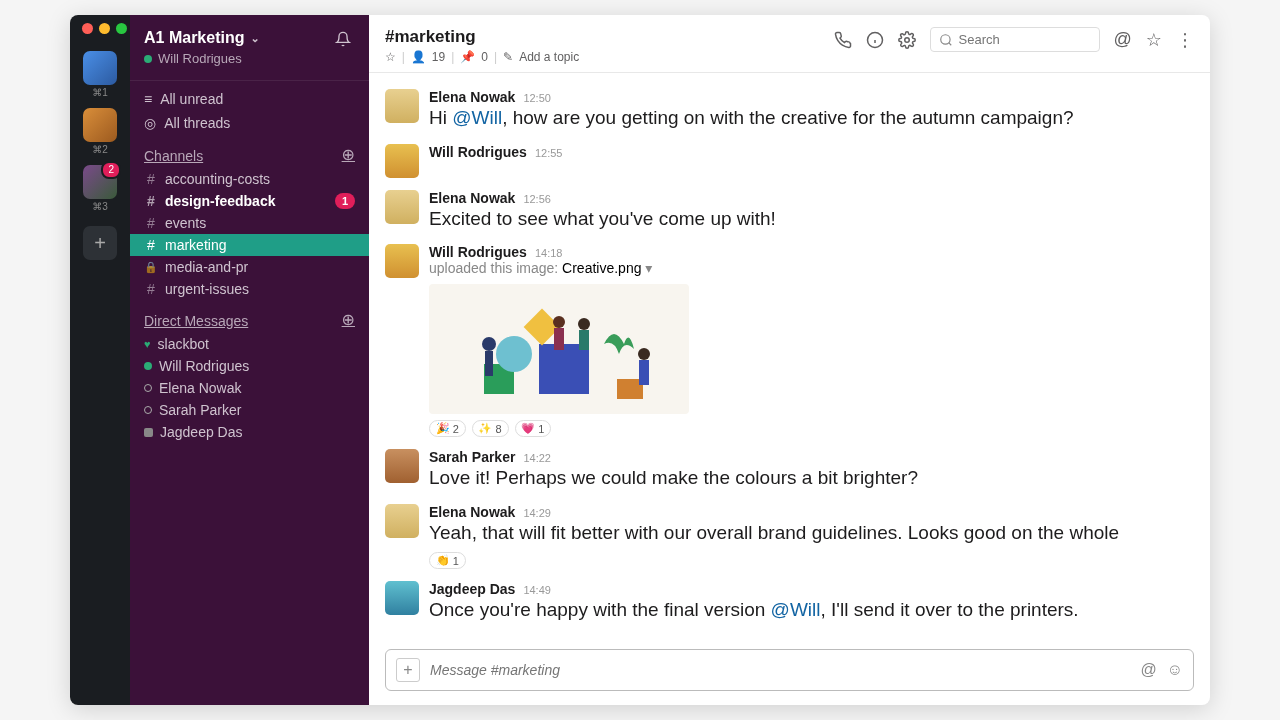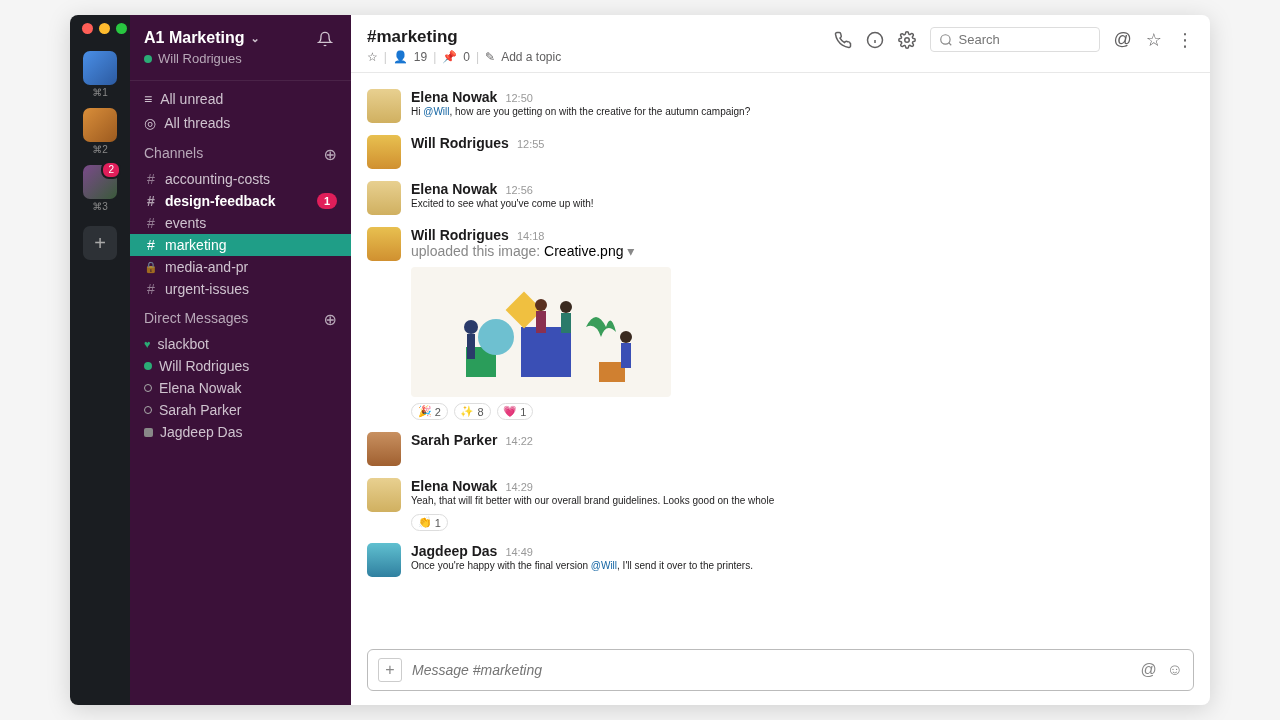--- a/index.html
+++ b/index.html
@@ -13,33 +13,33 @@
   .rail { width:60px; background:#1a1d21; display:flex; flex-direction:column; align-items:center; padding-top:36px; gap:10px; }
   .rail-item { width:34px; height:34px; border-radius:7px; position:relative; cursor:pointer;}
   .rail-label { color:#888; font-size:10px; margin-top:2px; text-align:center;}
   .rail-badge { position:absolute; top:-4px; right:-4px; background:#e01e5a; color:#fff; font-size:10px; border-radius:8px; padding:0 5px; line-height:14px; border:2px solid #1a1d21;}
   .rail-add { width:34px; height:34px; border-radius:7px; background:#2d3136; color:#aaa; display:flex; align-items:center; justify-content:center; font-size:20px; margin-top:4px;}
   .ws1{background:linear-gradient(135deg,#4a8fe7,#2c5aa0);}
   .ws2{background:linear-gradient(135deg,#d98e3a,#9c5a1f);}
   .ws3{background:linear-gradient(135deg,#7a4a8a,#3a5a3a);}
 
   
-  .sidebar { width:221px; background:#3f0f3f; background:#4a154b; background:#3e1240; color:#cfc3cf; display:flex; flex-direction:column; font-size:14px;}
+  .sidebar { width:239px; background:#3f0f3f; background:#4a154b; background:#3e1240; color:#cfc3cf; display:flex; flex-direction:column; font-size:14px;}
   .sidebar { background:#3b1139; }
   .sidebar-header { padding:14px 14px 8px; }
   .ws-name { color:#fff; font-weight:700; font-size:16px; display:flex; align-items:center; gap:6px;}
   .ws-name .chev { font-size:11px; color:#cfc3cf;}
   .presence-row { color:#b8a8b8; font-size:13px; display:flex; align-items:center; gap:6px; margin-top:4px;}
   .presence-dot { width:8px; height:8px; background:#2bac76; border-radius:50%; display:inline-block;}
   .bell { position:absolute; right:18px; top:16px; color:#cfc3cf; }
   .sidebar-header{position:relative;}
   .divider{height:1px;background:rgba(255,255,255,0.08);margin:6px 0;}
 
   .sb-row { padding:4px 14px; display:flex; align-items:center; gap:8px; cursor:pointer;}
-  .sb-section { padding:10px 14px 4px; display:flex; justify-content:space-between; align-items:flex-start; color:#b8a8b8;}
+  .sb-section { padding:10px 14px 4px; display:flex; justify-content:space-between; align-items:flex-end; color:#b8a8b8;text-decoration:underline;}
   .sb-section .plus{color:#b8a8b8; font-size:16px;}
   .sb-item { padding:3px 14px; display:flex; align-items:center; gap:7px; cursor:pointer; position:relative;}
   .sb-item .hash{opacity:0.6; width:14px; text-align:center;}
   .sb-item .lock{opacity:0.6; width:14px; text-align:center; font-size:11px;}
   .sb-item.active { background:#1e9e8a; background:#2f9e8a; background:#239e8a; color:#fff;}
   .sb-item.active { background:#1f9d8a; }
   .sb-item.active { background:#238f83; }
   .sb-item.active { background:#1f9d87;}
   .sb-item.active { background:#2BAC88;}
   .sb-item.active { background:#1f9e87;}
@@ -64,21 +64,21 @@
   .search-box{border:1px solid #ddd; border-radius:4px; padding:4px 8px; display:flex; align-items:center; gap:6px; width:170px; color:#888;}
   .search-box input{border:none;outline:none;font-size:13px;width:100%;color:#444;}
 
   .messages{flex:1; overflow:auto; padding:10px 16px 6px;}
   .msg{display:flex; gap:10px; padding:6px 0;}
   .avatar{width:34px; height:34px; border-radius:5px; flex:0 0 34px; background:#ddd; background-size:cover;}
   .msg-body{min-width:0;}
   .msg-head{display:flex; align-items:baseline; gap:8px;}
   .msg-name{font-weight:700; color:#1d1c1d; font-size:14px;}
   .msg-time{font-size:11px; color:#999;}
-  .msg-text{font-size:10px; color:#1d1c1d; line-height:1.4;}
+  .msg-text{font-size:19px; color:#1d1c1d; line-height:1.4;}
   .mention{color:#1264a3; background:#eaf3fb00;}
   .upload-text{color:#888; font-size:14px;}
   .upload-text .fname{color:#000000;}
   .image-attach{margin-top:8px; width:260px; height:130px; border-radius:4px; background:#f8f5ef; position:relative; overflow:hidden;}
   .reactions{display:flex; gap:6px; margin-top:6px;}
   .react{border:1px solid #ddd; border-radius:10px; padding:1px 6px; font-size:11px; color:#555; background:#fff; display:flex; align-items:center; gap:3px;}
 
   .composer{margin:6px 16px 14px; border:1px solid #bbb; border-radius:6px; display:flex; align-items:center; padding:8px 10px; gap:10px; color:#888;}
   .composer .plus-btn{width:24px;height:24px;border:1px solid #ccc;border-radius:3px;display:flex;align-items:center;justify-content:center;color:#888;font-size:16px;}
   .composer input{border:none;outline:none;flex:1;font-size:14px;color:#444;font-style:italic;}
@@ -334,20 +334,21 @@
             </div>
           </div>
         </div>
         <div class="msg">
           <div class="avatar av-sarah"></div>
           <div class="msg-body">
             <div class="msg-head">
               <span class="msg-name">Sarah Parker</span>
               <span class="msg-time">14:22</span>
             </div>
+            <div class="msg-text">Love it! Perhaps we could make the colours a bit brighter?</div>
           </div>
         </div>
         <div class="msg">
           <div class="avatar av-elena"></div>
           <div class="msg-body">
             <div class="msg-head">
               <span class="msg-name">Elena Nowak</span>
               <span class="msg-time">14:29</span>
             </div>
             <div class="msg-text">Yeah, that will fit better with our overall brand guidelines. Looks good on the whole</div>

